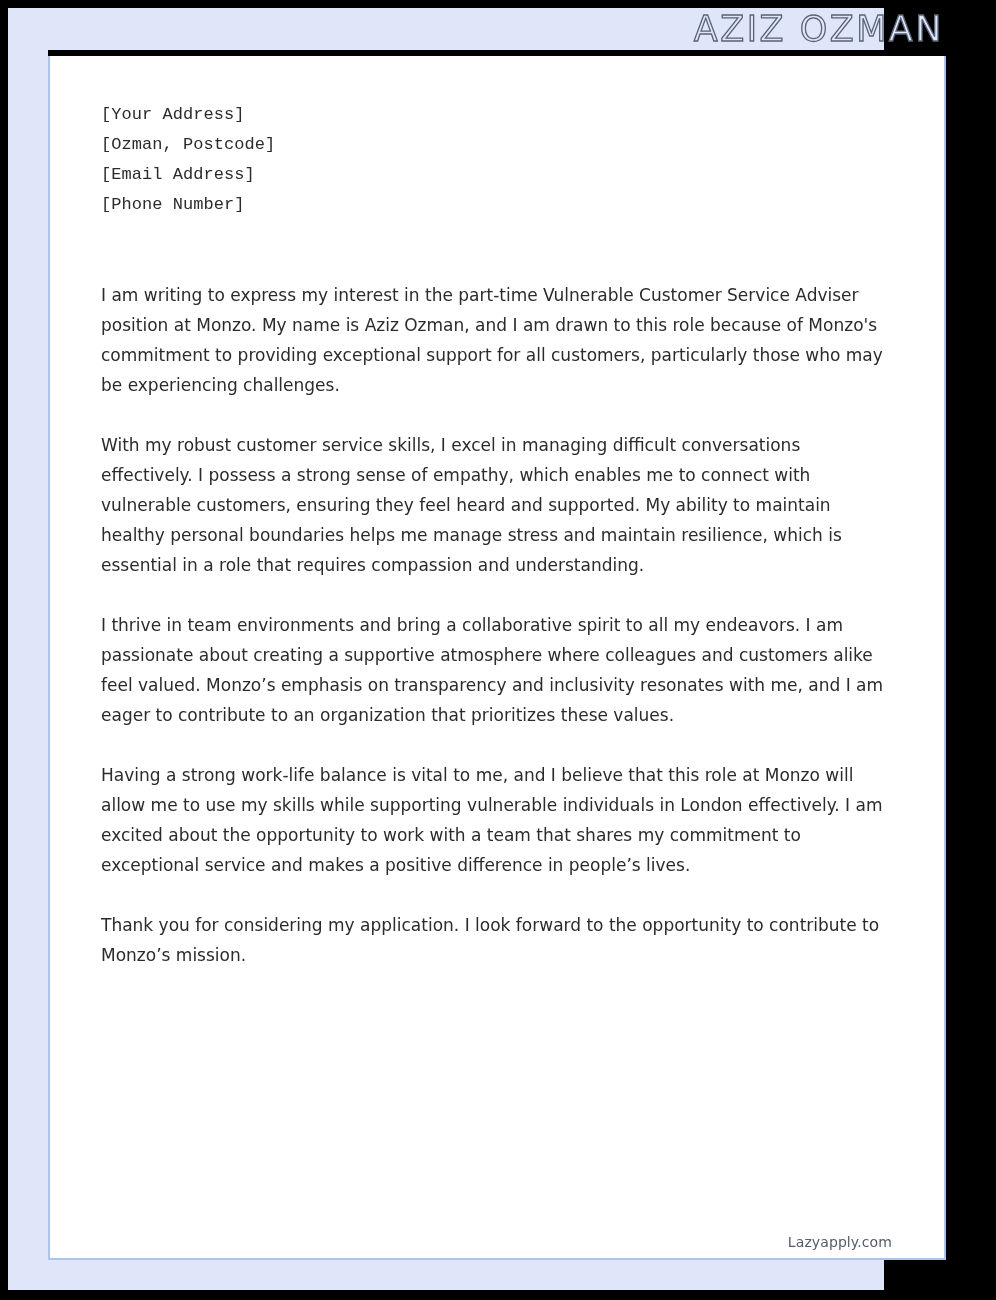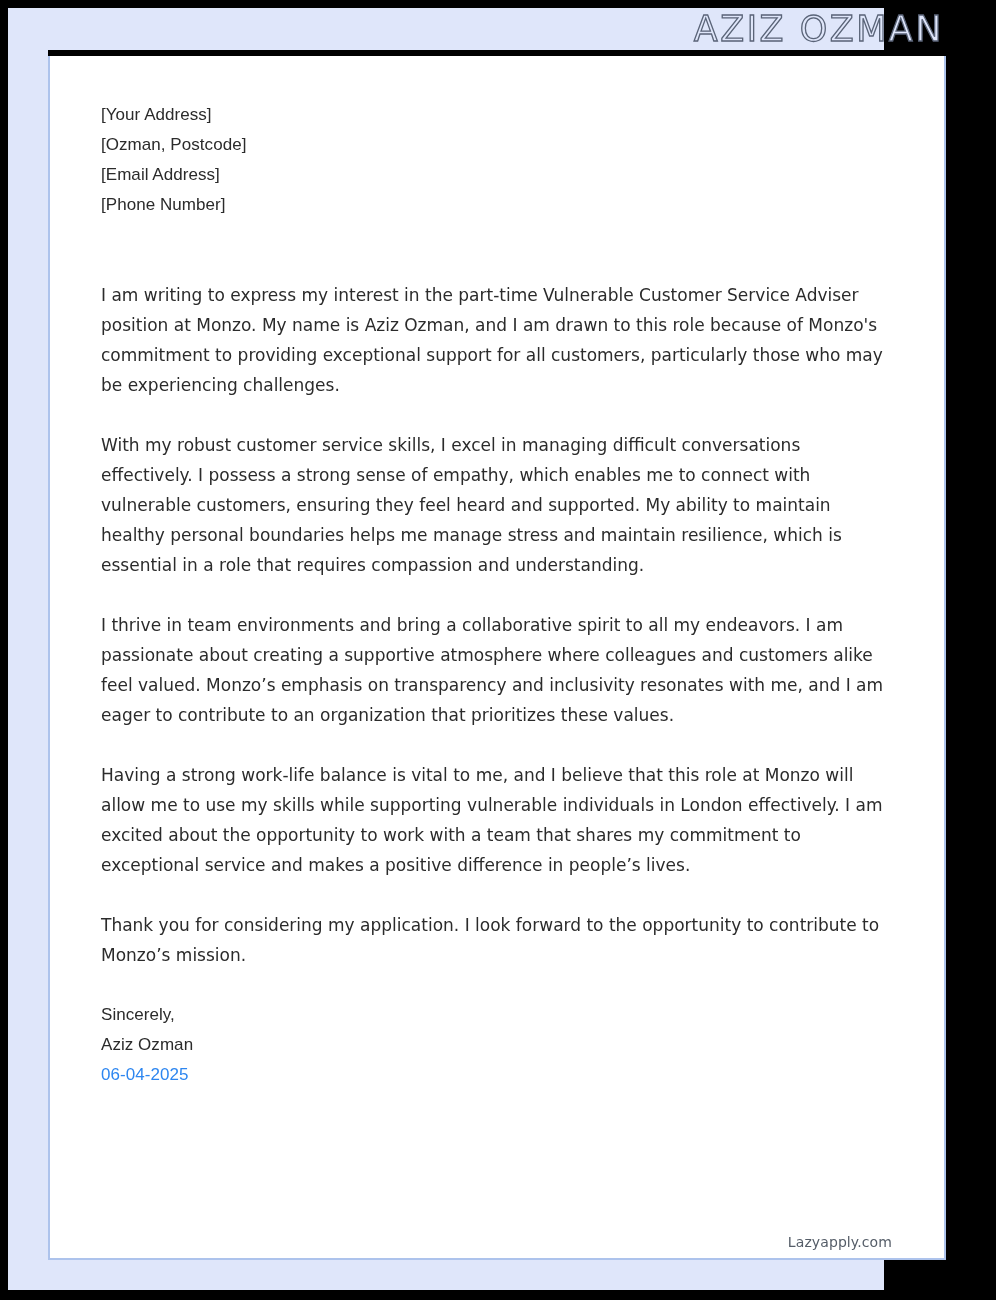--- a/index.html
+++ b/index.html
@@ -75,21 +75,21 @@
     width: 898px;
     height: 1204px;
     background: #ffffff;
     border: 2px solid #adc3ec;
     border-top: none;
     padding: 44px 52px 0 51px;
   }
 
   
   .letter-block {
-    font-family: Liberation Sans, sans-serif;
+    font-family: Liberation Mono, monospace;
     font-size: 17px;
     line-height: 30px;
     color: #2b2b2b;
     letter-spacing: 0.05px;
   }
 
   .addr-line { display: block; }
 
   .spacer-line { height: 30px; }
 
@@ -159,24 +159,19 @@
       <div class="spacer-line"></div>
 
       <div class="para">Having a strong work-life balance is vital to me, and I believe that this role at Monzo will allow me to use my skills while supporting vulnerable individuals in London effectively. I am excited about the opportunity to work with a team that shares my commitment to exceptional service and makes a positive difference in people’s lives.</div>
 
       <div class="spacer-line"></div>
 
       <div class="para">Thank you for considering my application. I look forward to the opportunity to contribute to Monzo’s mission.</div>
 
       <div class="spacer-line"></div>
 
-      <div class="letter-block">
-        <span class="sign-line">Sincerely,</span>
-        <span class="sign-line">Aziz Ozman</span>
-        <span id="date-stamp">06-04-2025</span>
-      </div>
 
       <div id="card-footer">Lazyapply.com</div>
 
     </div>
 
   </div>
 </div>
 
 </body></html>

